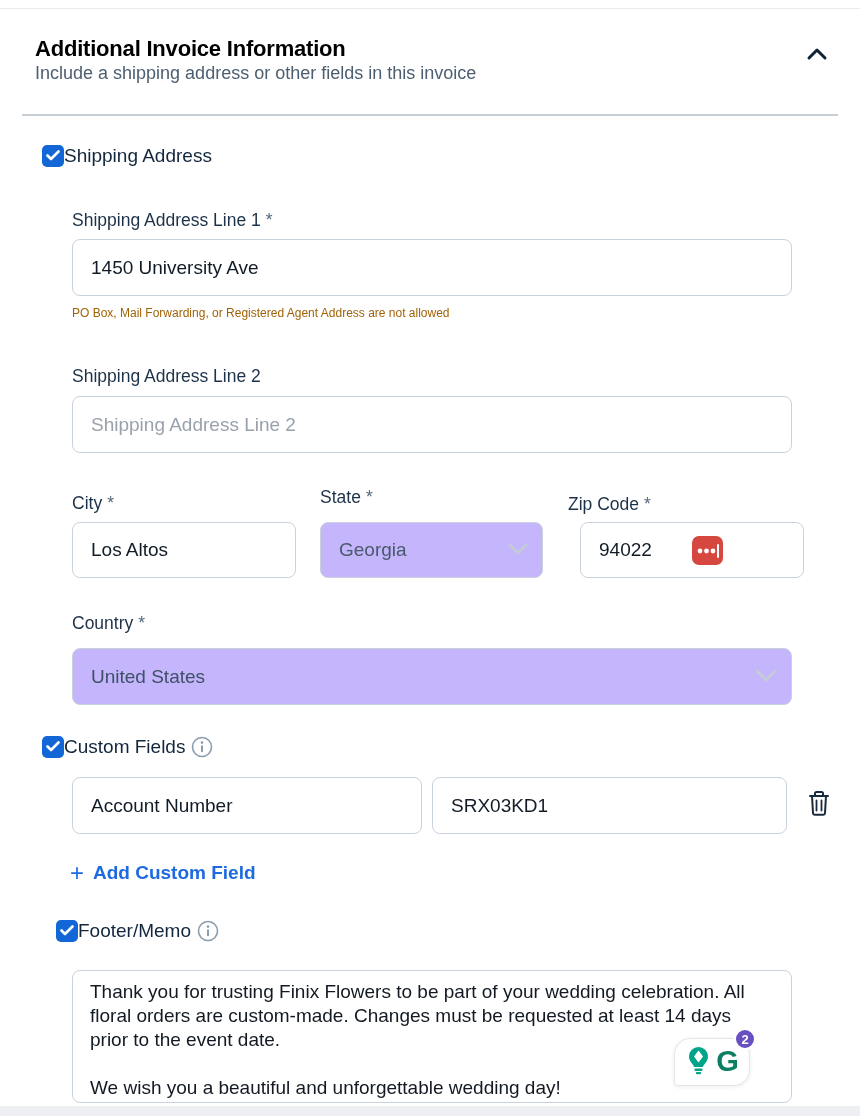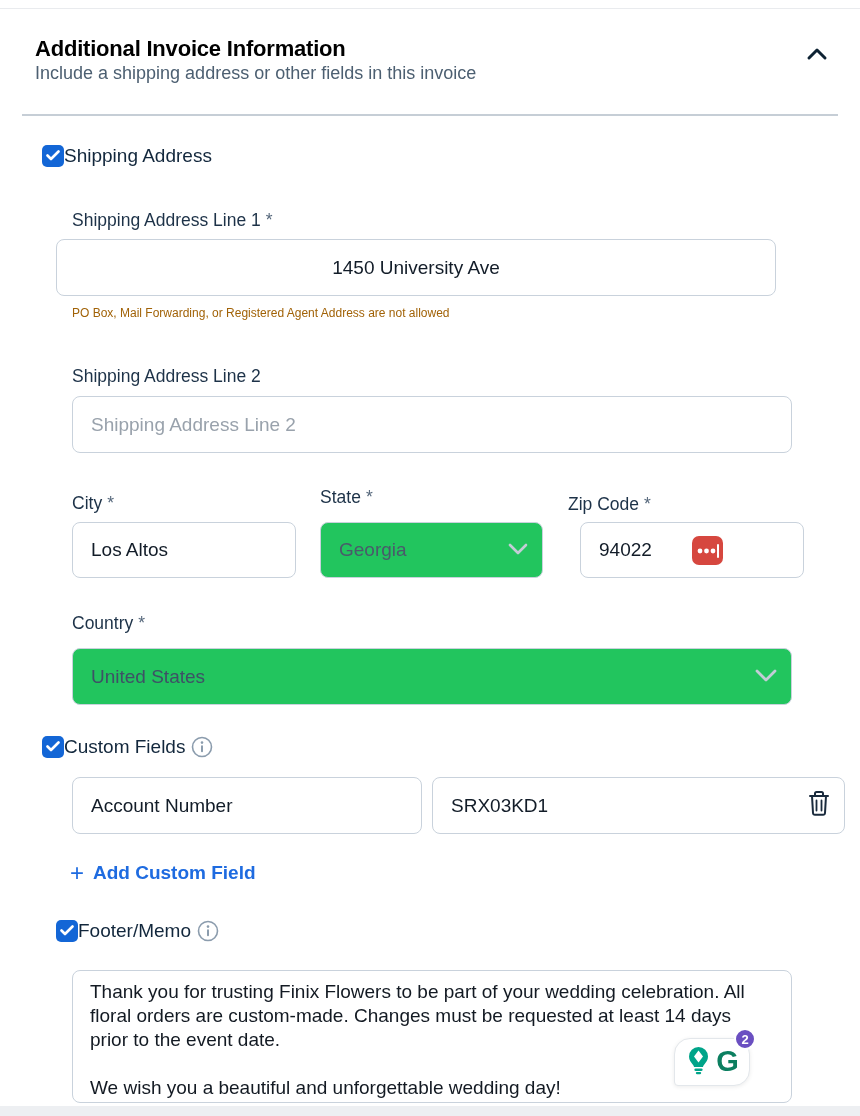--- a/index.html
+++ b/index.html
@@ -19,21 +19,21 @@
   .cb-label { font-size:19px; color:#12273c; }
   .info-icon { width:22px; height:22px; margin-left:6px; display:inline-flex; cursor:pointer; }
 
   .field-label { position:absolute; font-size:17.5px; color:#1d3248; }
   .req { color:#55677b; margin-left:5px; }
 
   .tb { position:absolute; height:57px; border:1px solid #c9d2dc; border-radius:8px; background:#fff; font-size:19px; color:#121c28; padding:0 18px; outline:none; font-family:inherit; width:720px; }
   .tb::placeholder { color:#99a2ac; opacity:1; }
   .helper { position:absolute; font-size:12px; color:#a16207; }
 
-  .select-box { position:absolute; height:57px; border:1px solid #c9d2dc; border-radius:8px; background:#22c55e; display:flex; align-items:center; padding:0 18px; cursor:pointer; }
+  .select-box { position:absolute; height:57px; border:1px solid #c9d2dc; border-radius:8px; background:#c4b5fd; display:flex; align-items:center; padding:0 18px; cursor:pointer; }
   .select-box .sel-text { font-size:19px; }
   .select-box .chev { position:absolute; right:14px; top:50%; transform:translateY(-50%); }
 
   .zip-wrap { position:absolute; }
   .lastpass { position:absolute; left:112px; top:14px; width:31px; height:29px; background:#d6473f; border-radius:7px; display:flex; align-items:center; justify-content:center; cursor:pointer; }
 
   .trash-btn { position:absolute; left:805px; top:789px; width:28px; height:30px; background:none; border:none; cursor:pointer; padding:0; }
 
   .add-link { position:absolute; left:70px; top:862px; display:flex; align-items:center; gap:9px; color:#1e6be0; cursor:pointer; text-decoration:none; }
   .add-link .plus { font-size:24px; font-weight:400; line-height:22px; }
@@ -75,21 +75,21 @@
             <polyline points="1.5,5.5 5,9 12.5,1.5" fill="none" stroke="#ffffff" stroke-width="2.6" stroke-linecap="round" stroke-linejoin="round"></polyline>
           </svg>
       </span>
     </span>
     <span class="cb-label">Shipping Address</span>
   </div>
 
   <div class="field-label" style="left:72px; top:210px;">
     <span>Shipping Address Line 1</span><span class="req">*</span>
   </div>
-  <input class="tb" style="left: 56px; top: 239px; text-align: center;" value="1450 University Ave">
+  <input class="tb" style="left: 72px; top: 239px;" value="1450 University Ave">
   <div class="helper" style="left:72px; top:306px;">PO Box, Mail Forwarding, or Registered Agent Address are not allowed</div>
 
   <div class="field-label" style="left:72px; top:366px;">Shipping Address Line 2</div>
   <input class="tb" style="left: 72px; top: 396px;" placeholder="Shipping Address Line 2">
 
   <div class="field-label" style="left:72px; top:493px;">
     <span>City</span><span class="req">*</span>
   </div>
   <div class="field-label" style="left:320px; top:487px;">
     <span>State</span><span class="req">*</span>
@@ -145,21 +145,21 @@
     <span class="info-icon">
       <svg width="22" height="22" viewBox="0 0 22 22">
           <circle cx="11" cy="11" r="9.5" fill="none" stroke="#8b9cad" stroke-width="1.6"></circle>
           <circle cx="11" cy="6.6" r="1.3" fill="#8b9cad"></circle>
           <rect x="10" y="9.2" width="2" height="7" rx="1" fill="#8b9cad"></rect>
         </svg>
     </span>
   </div>
 
   <input class="tb" style="left: 72px; top: 777px; width: 350px;" value="Account Number">
-  <input class="tb" style="left: 432px; top: 777px; width: 413px;" value="SRX03KD1">
+  <input class="tb" style="left: 432px; top: 777px; width: 355px;" value="SRX03KD1">
   <button class="trash-btn">
     <span>
       <svg width="26" height="28" viewBox="0 0 26 28">
           <path d="M4 7 h18" stroke="#1a2b3d" stroke-width="2" stroke-linecap="round" fill="none"></path>
           <path d="M9 7 V4.5 a1.5 1.5 0 0 1 1.5 -1.5 h5 a1.5 1.5 0 0 1 1.5 1.5 V7" stroke="#1a2b3d" stroke-width="2" fill="none" stroke-linecap="round"></path>
           <path d="M6 7 l1 17 a2 2 0 0 0 2 1.8 h8 a2 2 0 0 0 2 -1.8 l1 -17" stroke="#1a2b3d" stroke-width="2" fill="none" stroke-linecap="round" stroke-linejoin="round"></path>
           <path d="M10.5 11.5 v10 M15.5 11.5 v10" stroke="#1a2b3d" stroke-width="1.8" stroke-linecap="round"></path>
         </svg>
     </span>
   </button>

